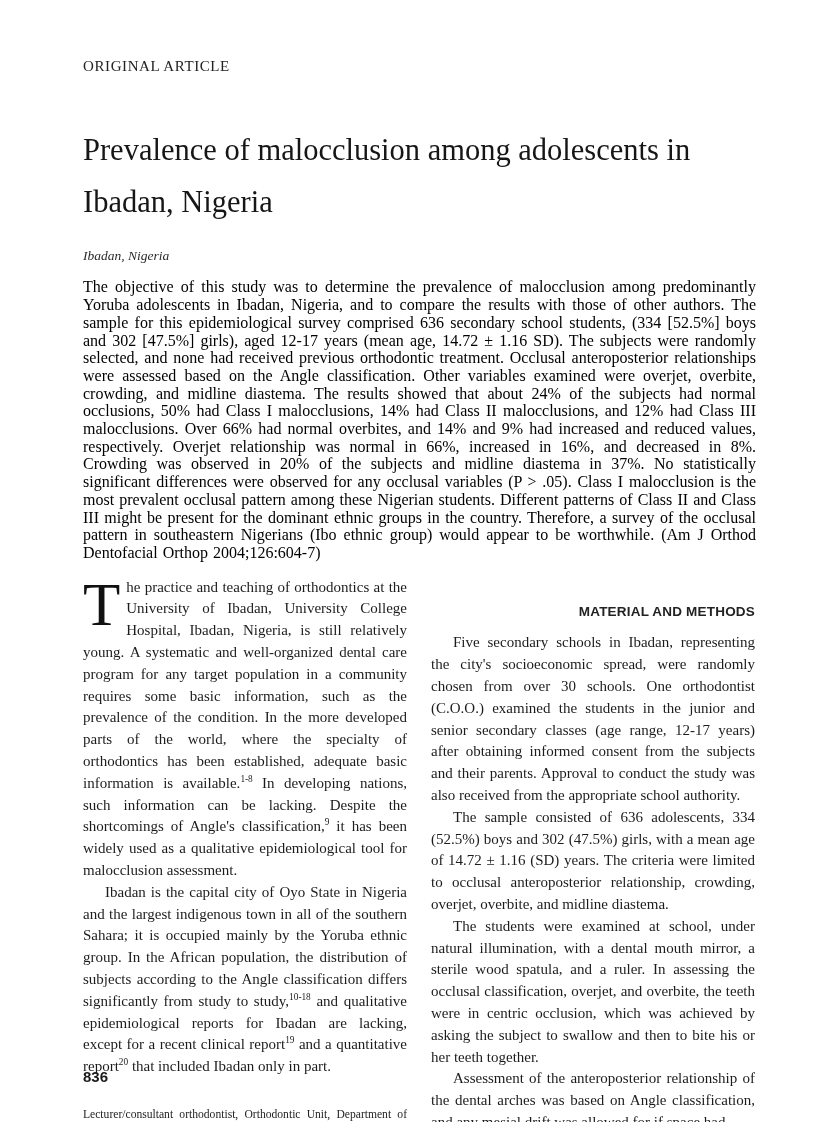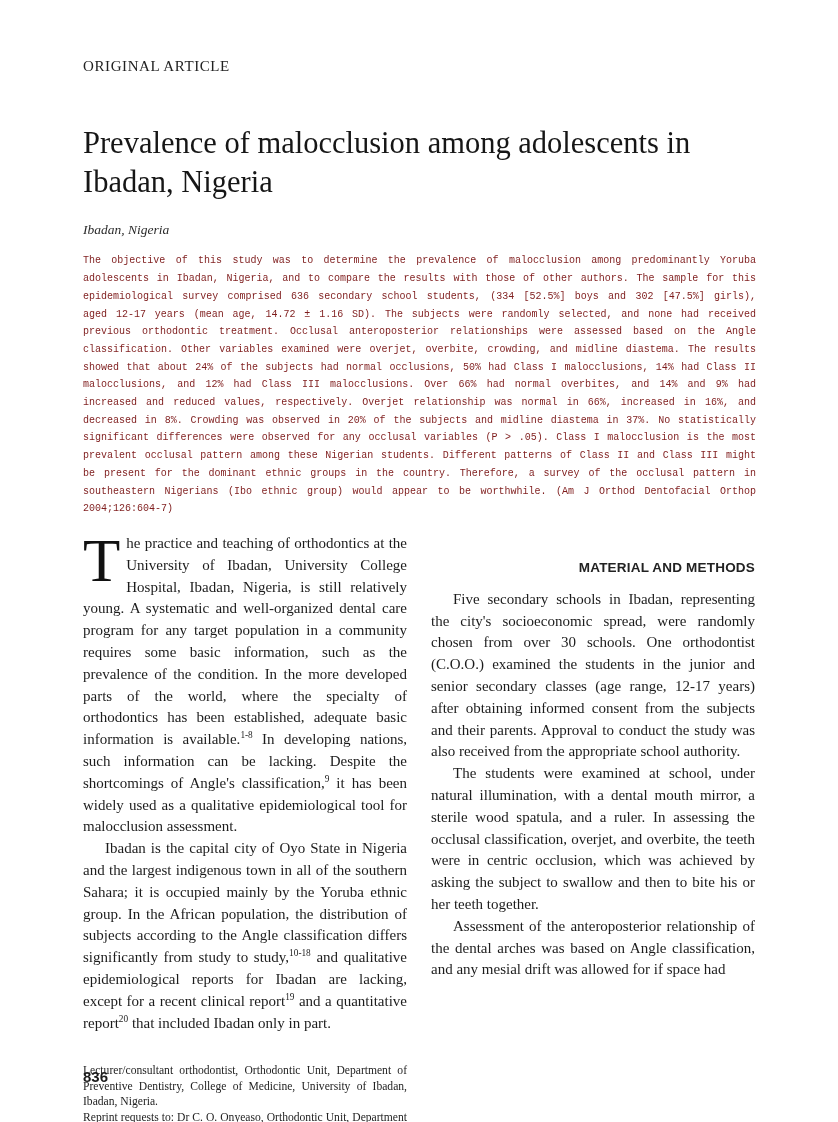--- a/index.html
+++ b/index.html
@@ -23,45 +23,45 @@
     font-family: "Liberation Serif", serif;
     font-size: 15px;
     letter-spacing: 0.6px;
     color: #222222;
   }
   .title {
     margin-top: 49px;
     font-family: "Liberation Serif", serif;
     font-weight: 400;
     font-size: 30.5px;
-    line-height: 39px;
+    line-height: 52px;
     color: #161616;
     max-width: 660px;
   }
   .author {
     margin-top: 23px;
     font-family: "Liberation Sans", sans-serif;
     font-weight: 700;
     font-size: 13.5px;
     color: #2a2a2a;
   }
   .affiliation {
     margin-top: 5px;
     font-family: "Liberation Serif", serif;
     font-style: italic;
     font-size: 13.5px;
     color: #2a2a2a;
   }
   .abstract {
     margin-top: 14px;
-    font-family: Liberation Mono, monospace;
-    font-size: 10px;
+    font-family: Liberation Serif, serif;
+    font-size: 16px;
     line-height: 17.7px;
     text-align: justify;
-    color: #7f1d1d;
+    color: #000000;
     word-spacing: 1px;
   }
   .columns {
     margin-top: 15px;
     display: flex;
     gap: 24px;
   }
   .col {
     width: 324px;
     font-size: 15px;
@@ -144,20 +144,21 @@
       <div class="footnote">
         <div>Lecturer/consultant orthodontist, Orthodontic Unit, Department of Preventive Dentistry, College of Medicine, University of Ibadan, Ibadan, Nigeria.</div>
         <div>Reprint requests to: Dr C. O. Onyeaso, Orthodontic Unit, Department of Preventive Dentistry, College of Medicine, University of Ibadan, Ibadan, Nigeria; e-mail, coonyeaso@yahoo.com.</div>
 
       </div>
     </div>
 
     <div class="col">
       <p class="section-heading">MATERIAL AND METHODS</p>
       <p class="para-indent">Five secondary schools in Ibadan, representing the city's socioeconomic spread, were randomly chosen from over 30 schools. One orthodontist (C.O.O.) examined the students in the junior and senior secondary classes (age range, 12-17 years) after obtaining informed consent from the subjects and their parents. Approval to conduct the study was also received from the appropriate school authority.</p>
+      <p class="para-indent">The sample consisted of 636 adolescents, 334 (52.5%) boys and 302 (47.5%) girls, with a mean age of 14.72 ± 1.16 (SD) years. The criteria were limited to occlusal anteroposterior relationship, crowding, overjet, overbite, and midline diastema.</p>
       <p class="para-indent">The students were examined at school, under natural illumination, with a dental mouth mirror, a sterile wood spatula, and a ruler. In assessing the occlusal classification, overjet, and overbite, the teeth were in centric occlusion, which was achieved by asking the subject to swallow and then to bite his or her teeth together.</p>
       <p class="para-indent">Assessment of the anteroposterior relationship of the dental arches was based on Angle classification, and any mesial drift was allowed for if space had</p>
     </div>
 
   </div>
 
   <div class="page-number">836</div>
 
 </div>
 

